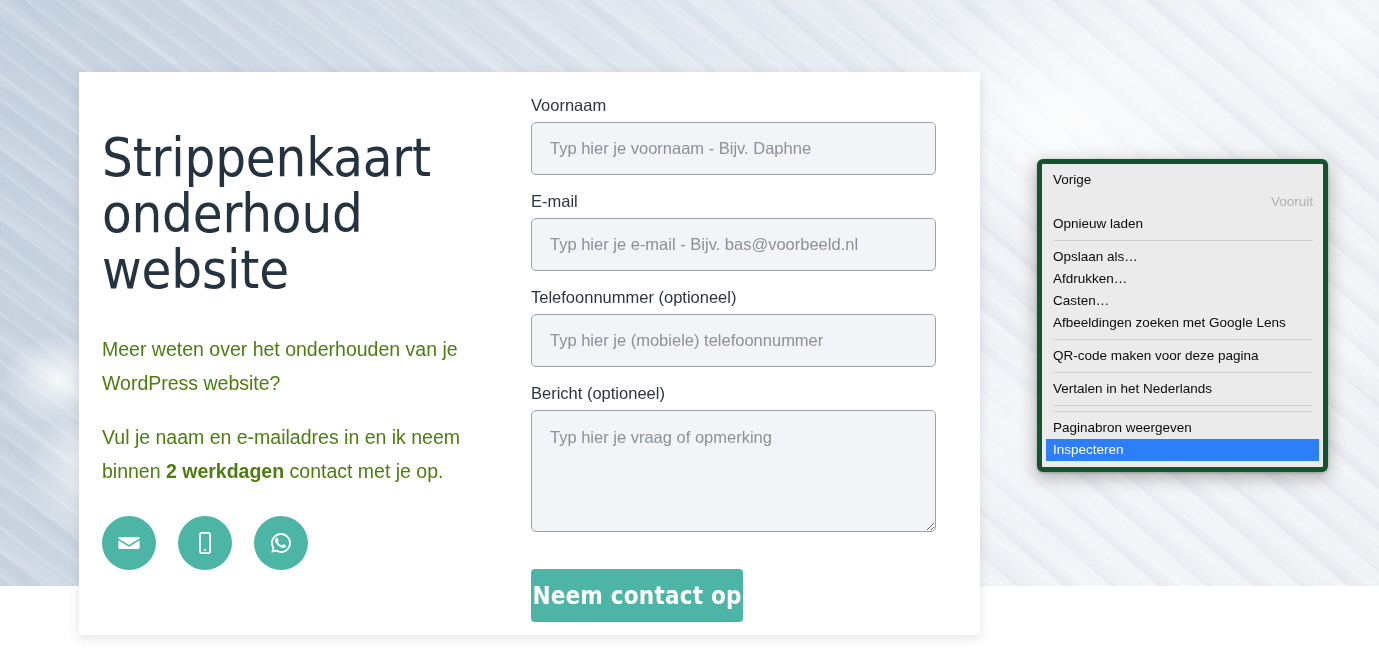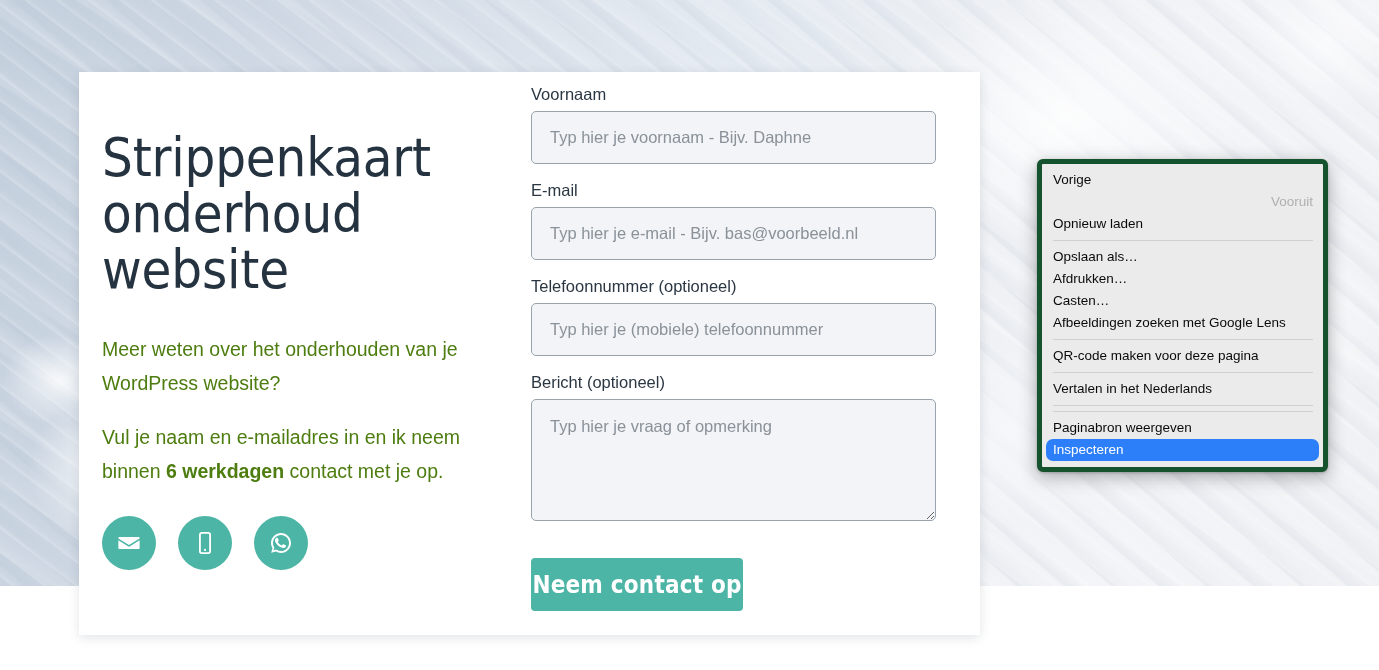--- a/index.html
+++ b/index.html
@@ -71,21 +71,21 @@
     display: flex;
   }
 
   #card-left {
     width: 452px;
     padding: 58px 40px 8px 23px;
   }
 
   #card-right {
     flex: 1;
-    padding: 12px 24px 0 0;
+    padding: 23px 24px 0 0;
   }
 
   
   .headline {
     font-family: "DejaVu Sans Condensed", "Liberation Sans Narrow", "Liberation Sans", sans-serif;
     font-stretch: condensed;
     font-weight: 300;
     font-size: 54px;
     line-height: 56px;
     color: #253341;
@@ -187,21 +187,21 @@
     padding: 0 10px 0 11px;
     white-space: nowrap;
     display: flex;
     align-items: center;
     cursor: default;
   }
   .menu-item.disabled { color: #b0b0b0; text-align: right; }
   .menu-item.selected {
     background: #2d7ff9;
     color: #ffffff;
-    border-radius: 7px;
+    border-radius: 0;
     margin: 0 4px;
     padding-left: 7px;
   }
   .menu-sep {
     height: 1px;
     background: #d0d0d0;
     margin: 5px 10px 5px 11px;
   }
   .menu-item .mi-label { flex: 1; }
   .mi-icon-1p {
@@ -225,21 +225,21 @@
 
   <div id="card">
 
     <div id="card-left">
 
       <h1 class="headline">Strippenkaart
 onderhoud website</h1>
 
       <p class="body-par">Meer weten over het onderhouden van je WordPress website?</p>
 
-      <p class="body-par"><span>Vul je naam en e-mailadres in en ik neem binnen </span><b>6 werkdagen</b><span> contact met je op.</span></p>
+      <p class="body-par"><span>Vul je naam en e-mailadres in en ik neem binnen </span><b>2 werkdagen</b><span> contact met je op.</span></p>
 
       <div class="social-row">
 
         <a class="social-icon">
           <span>
             <svg width="26" height="26" viewBox="0 0 24 24" aria-hidden="true">
               <path fill="#ffffff" d="M3.2 6.4h17.6c.55 0 1 .45 1 1v.35l-9.8 6.05L2.2 7.75V7.4c0-.55.45-1 1-1z"></path>
               <path fill="#ffffff" d="M2.2 9.5l9.26 5.72c.33.2.75.2 1.08 0L21.8 9.5v7.1c0 .55-.45 1-1 1H3.2c-.55 0-1-.45-1-1V9.5z"></path>
             </svg>
           </span>

